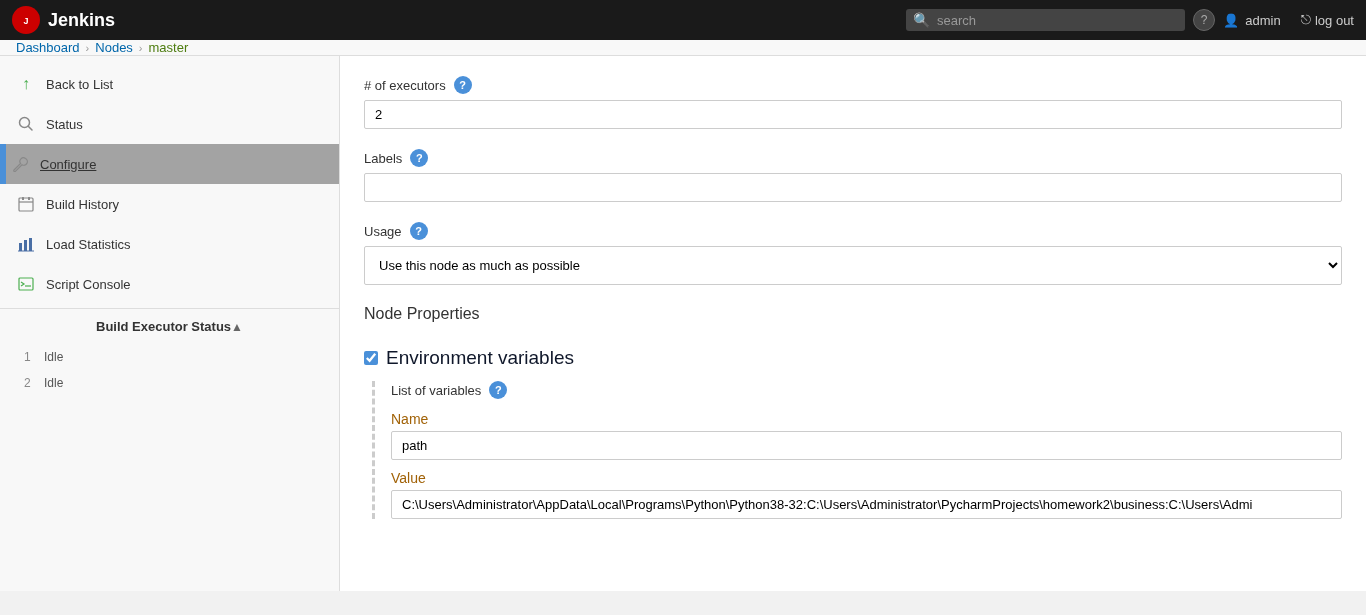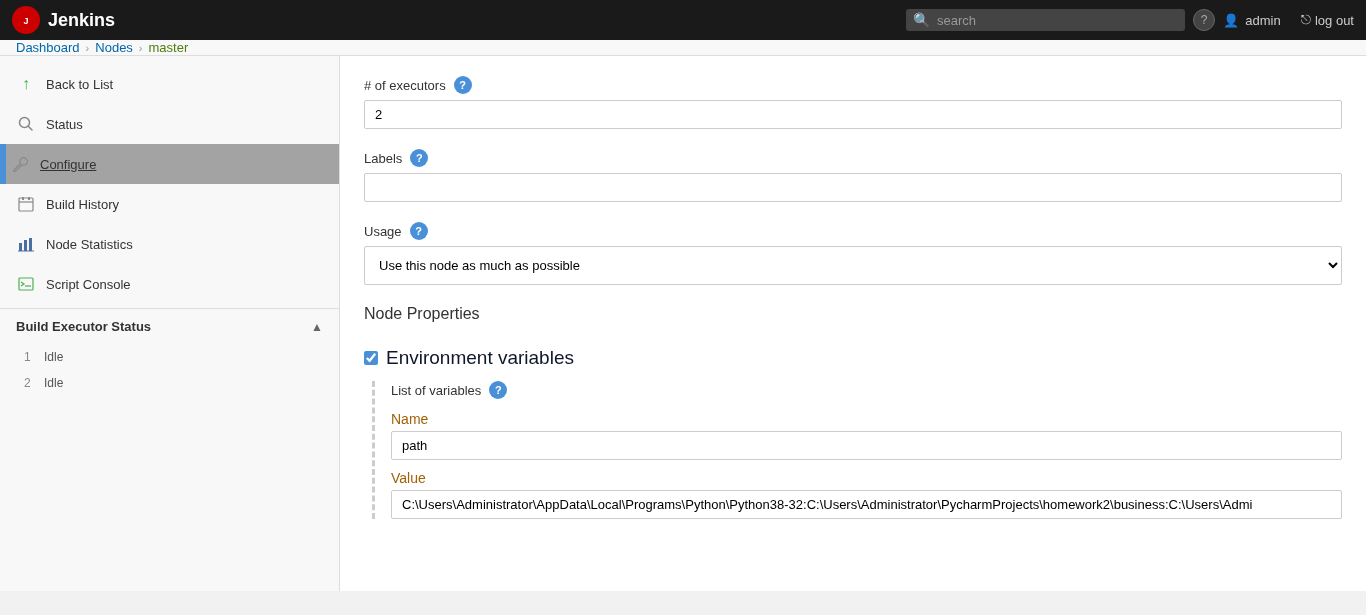--- a/index.html
+++ b/index.html
@@ -131,21 +131,21 @@
     .icon-terminal { color: #4caf50; }
 
     
     .executor-section {
       background: #f8f8f8;
       margin-top: 4px;
     }
     .executor-header {
       display: flex;
       align-items: center;
-      justify-content: space-between;
+      justify-content: center;
       padding: 10px 16px;
       font-weight: bold;
       font-size: 13px;
       cursor: pointer;
       border-top: 1px solid #ddd;
     }
     .executor-header .chevron { font-size: 12px; color: #666; }
     .executor-item {
       padding: 6px 16px 6px 24px;
       font-size: 12px;
@@ -334,21 +334,21 @@
 
     <a class="sidebar-item">
       <span class="sidebar-icon icon-chart">
         <svg width="16" height="16" viewBox="0 0 16 16">
           <rect x="1" y="7" width="3" height="8" fill="#4a6fa5"></rect>
           <rect x="6" y="4" width="3" height="11" fill="#4a6fa5"></rect>
           <rect x="11" y="2" width="3" height="13" fill="#4a6fa5"></rect>
           <line x1="0" y1="15" x2="16" y2="15" stroke="#4a6fa5" stroke-width="1"></line>
         </svg>
       </span>
-      <span>Node Statistics</span>
+      <span>Load Statistics</span>
     </a>
 
     <a class="sidebar-item">
       <span class="sidebar-icon icon-terminal">
         <svg width="16" height="16" viewBox="0 0 16 16">
           <rect x="1" y="2" width="14" height="12" rx="1" fill="none" stroke="#4caf50" stroke-width="1.2"></rect>
           <polyline points="3,6 6,8 3,10" fill="none" stroke="#4caf50" stroke-width="1.2"></polyline>
           <line x1="7" y1="10" x2="13" y2="10" stroke="#4caf50" stroke-width="1.2"></line>
         </svg>
       </span>

